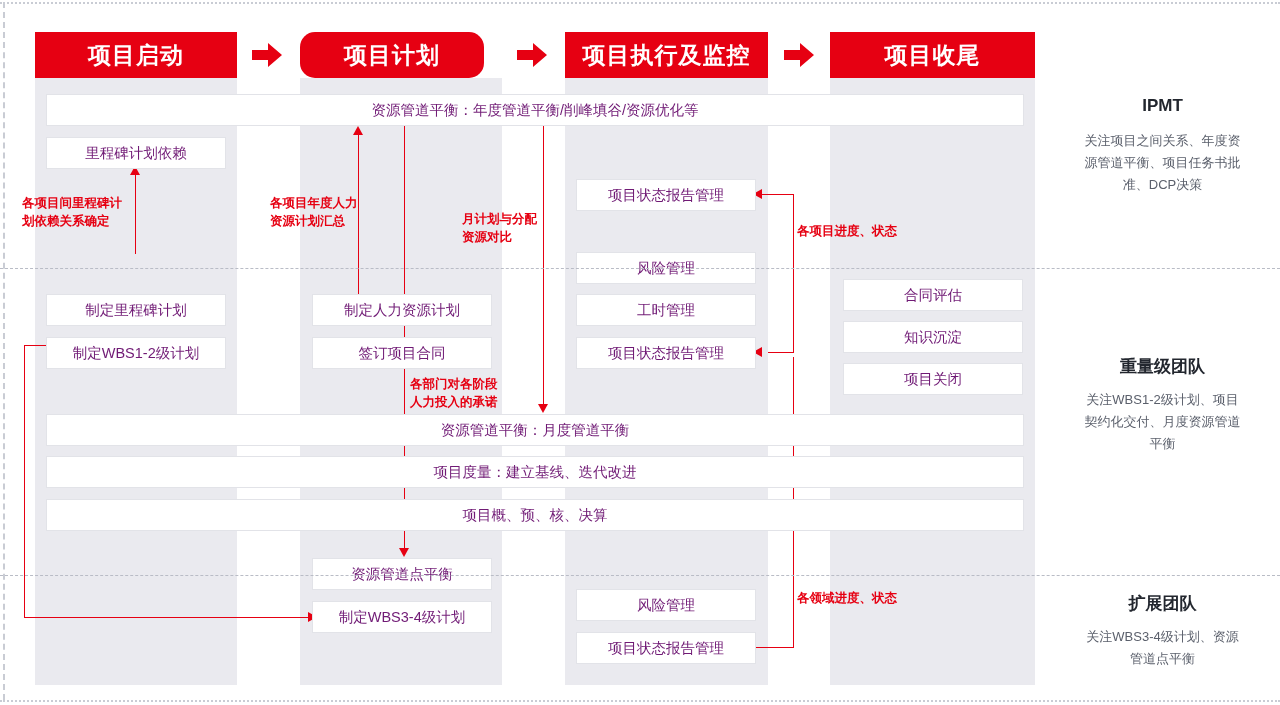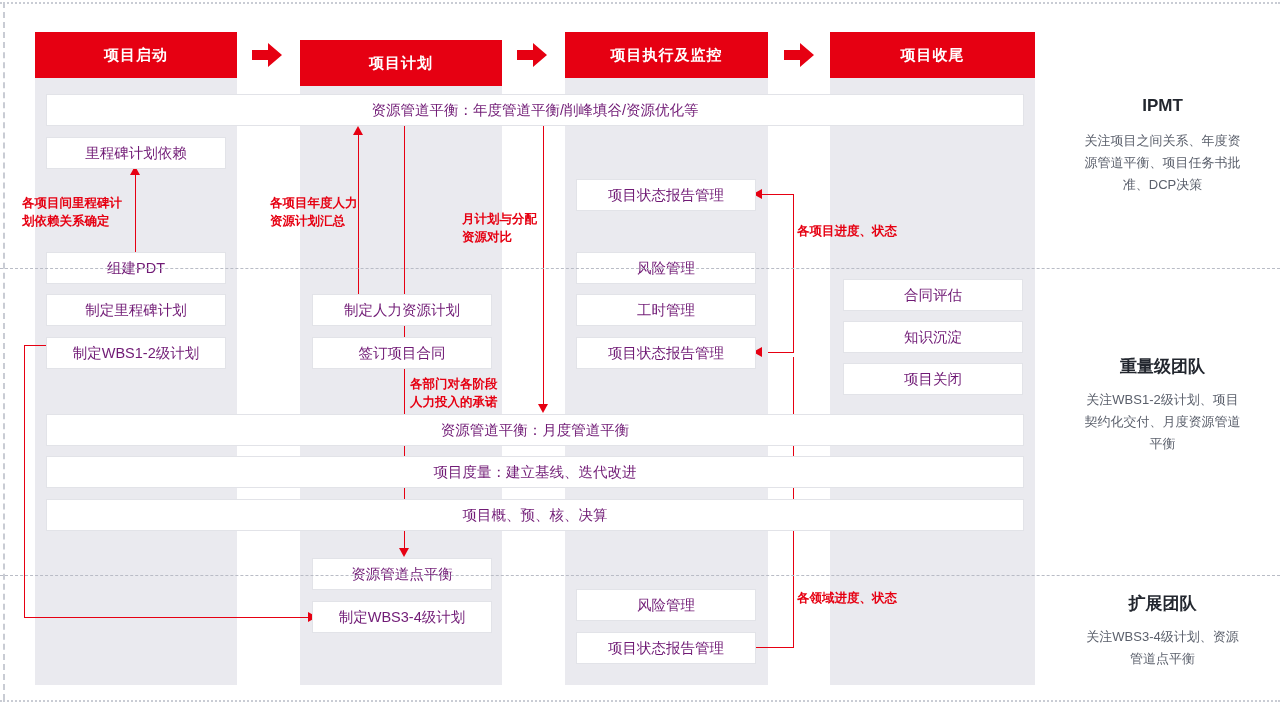--- a/index.html
+++ b/index.html
@@ -16,21 +16,21 @@
   .frame-top{top:2px;}
   .frame-bottom{top:700px;}
   .frame-left{position:absolute;left:3px;top:2px;width:0;height:698px;border-left:2px dashed #c9ccd4;}
 
   
   .colband{position:absolute;background:#eaeaef;}
 
   
   .phase{position:absolute;background:#e60012;color:#ffffff;
       display:flex;align-items:center;justify-content:center;
-      font-size:15px;font-weight:700;letter-spacing:1px;}
+      font-size:23px;font-weight:700;letter-spacing:1px;}
   .phase-arrow{position:absolute;width:34px;height:34px;}
 
   
   .task{position:absolute;background:#ffffff;border:1px solid #e2e3e8;
       display:flex;align-items:center;justify-content:center;
       font-size:14.5px;color:#701a75;box-sizing:border-box;text-align:center;}
   .wide{justify-content:center;}
 
   
   .lane-div{position:absolute;left:0;width:1280px;height:0;border-top:1.5px dashed #b9bcc6;}
@@ -61,21 +61,21 @@
   <div class="frame-left"></div>
 
   <div class="colband" style="left:35px;top:78px;width:202px;height:607px;"></div>
   <div class="colband" style="left:300px;top:78px;width:202px;height:607px;"></div>
   <div class="colband" style="left:565px;top:78px;width:203px;height:607px;"></div>
   <div class="colband" style="left:830px;top:78px;width:205px;height:607px;"></div>
 
   <div class="phase" style="left:35px;top:32px;width:202px;height:46px;">
     <span>项目启动</span>
   </div>
-  <div class="phase" style="left:300px;top:40px;width:202px;height:46px;">
+  <div class="phase" style="left:300px;top:32px;width:184px;height:46px;border-radius:15px;">
     <span>项目计划</span>
   </div>
   <div class="phase" style="left:565px;top:32px;width:203px;height:46px;">
     <span>项目执行及监控</span>
   </div>
   <div class="phase" style="left:830px;top:32px;width:205px;height:46px;">
     <span>项目收尾</span>
   </div>
 
   <div class="phase-arrow" style="left:250px;top:38px;">
@@ -120,23 +120,20 @@
   <div class="vline" style="left:793px;top:357px;height:291px;"></div>
 
   <div class="hline" style="left:24px;top:345px;width:24px;"></div>
   <div class="vline" style="left:24px;top:345px;height:272px;"></div>
   <div class="hline" style="left:24px;top:617px;width:286px;"></div>
   <div class="arrow-right" style="left:308px;top:612px;"></div>
 
   <div class="task" style="left:46px;top:137px;width:180px;height:32px;">
     <span>里程碑计划依赖</span>
   </div>
-  <div class="task" style="left:46px;top:252px;width:180px;height:32px;">
-    <span>组建PDT</span>
-  </div>
   <div class="task" style="left:46px;top:294px;width:180px;height:32px;">
     <span>制定里程碑计划</span>
   </div>
   <div class="task" style="left:46px;top:337px;width:180px;height:32px;">
     <span>制定WBS1-2级计划</span>
   </div>
 
   <div class="task" style="left:312px;top:294px;width:180px;height:32px;">
     <span>制定人力资源计划</span>
   </div>

